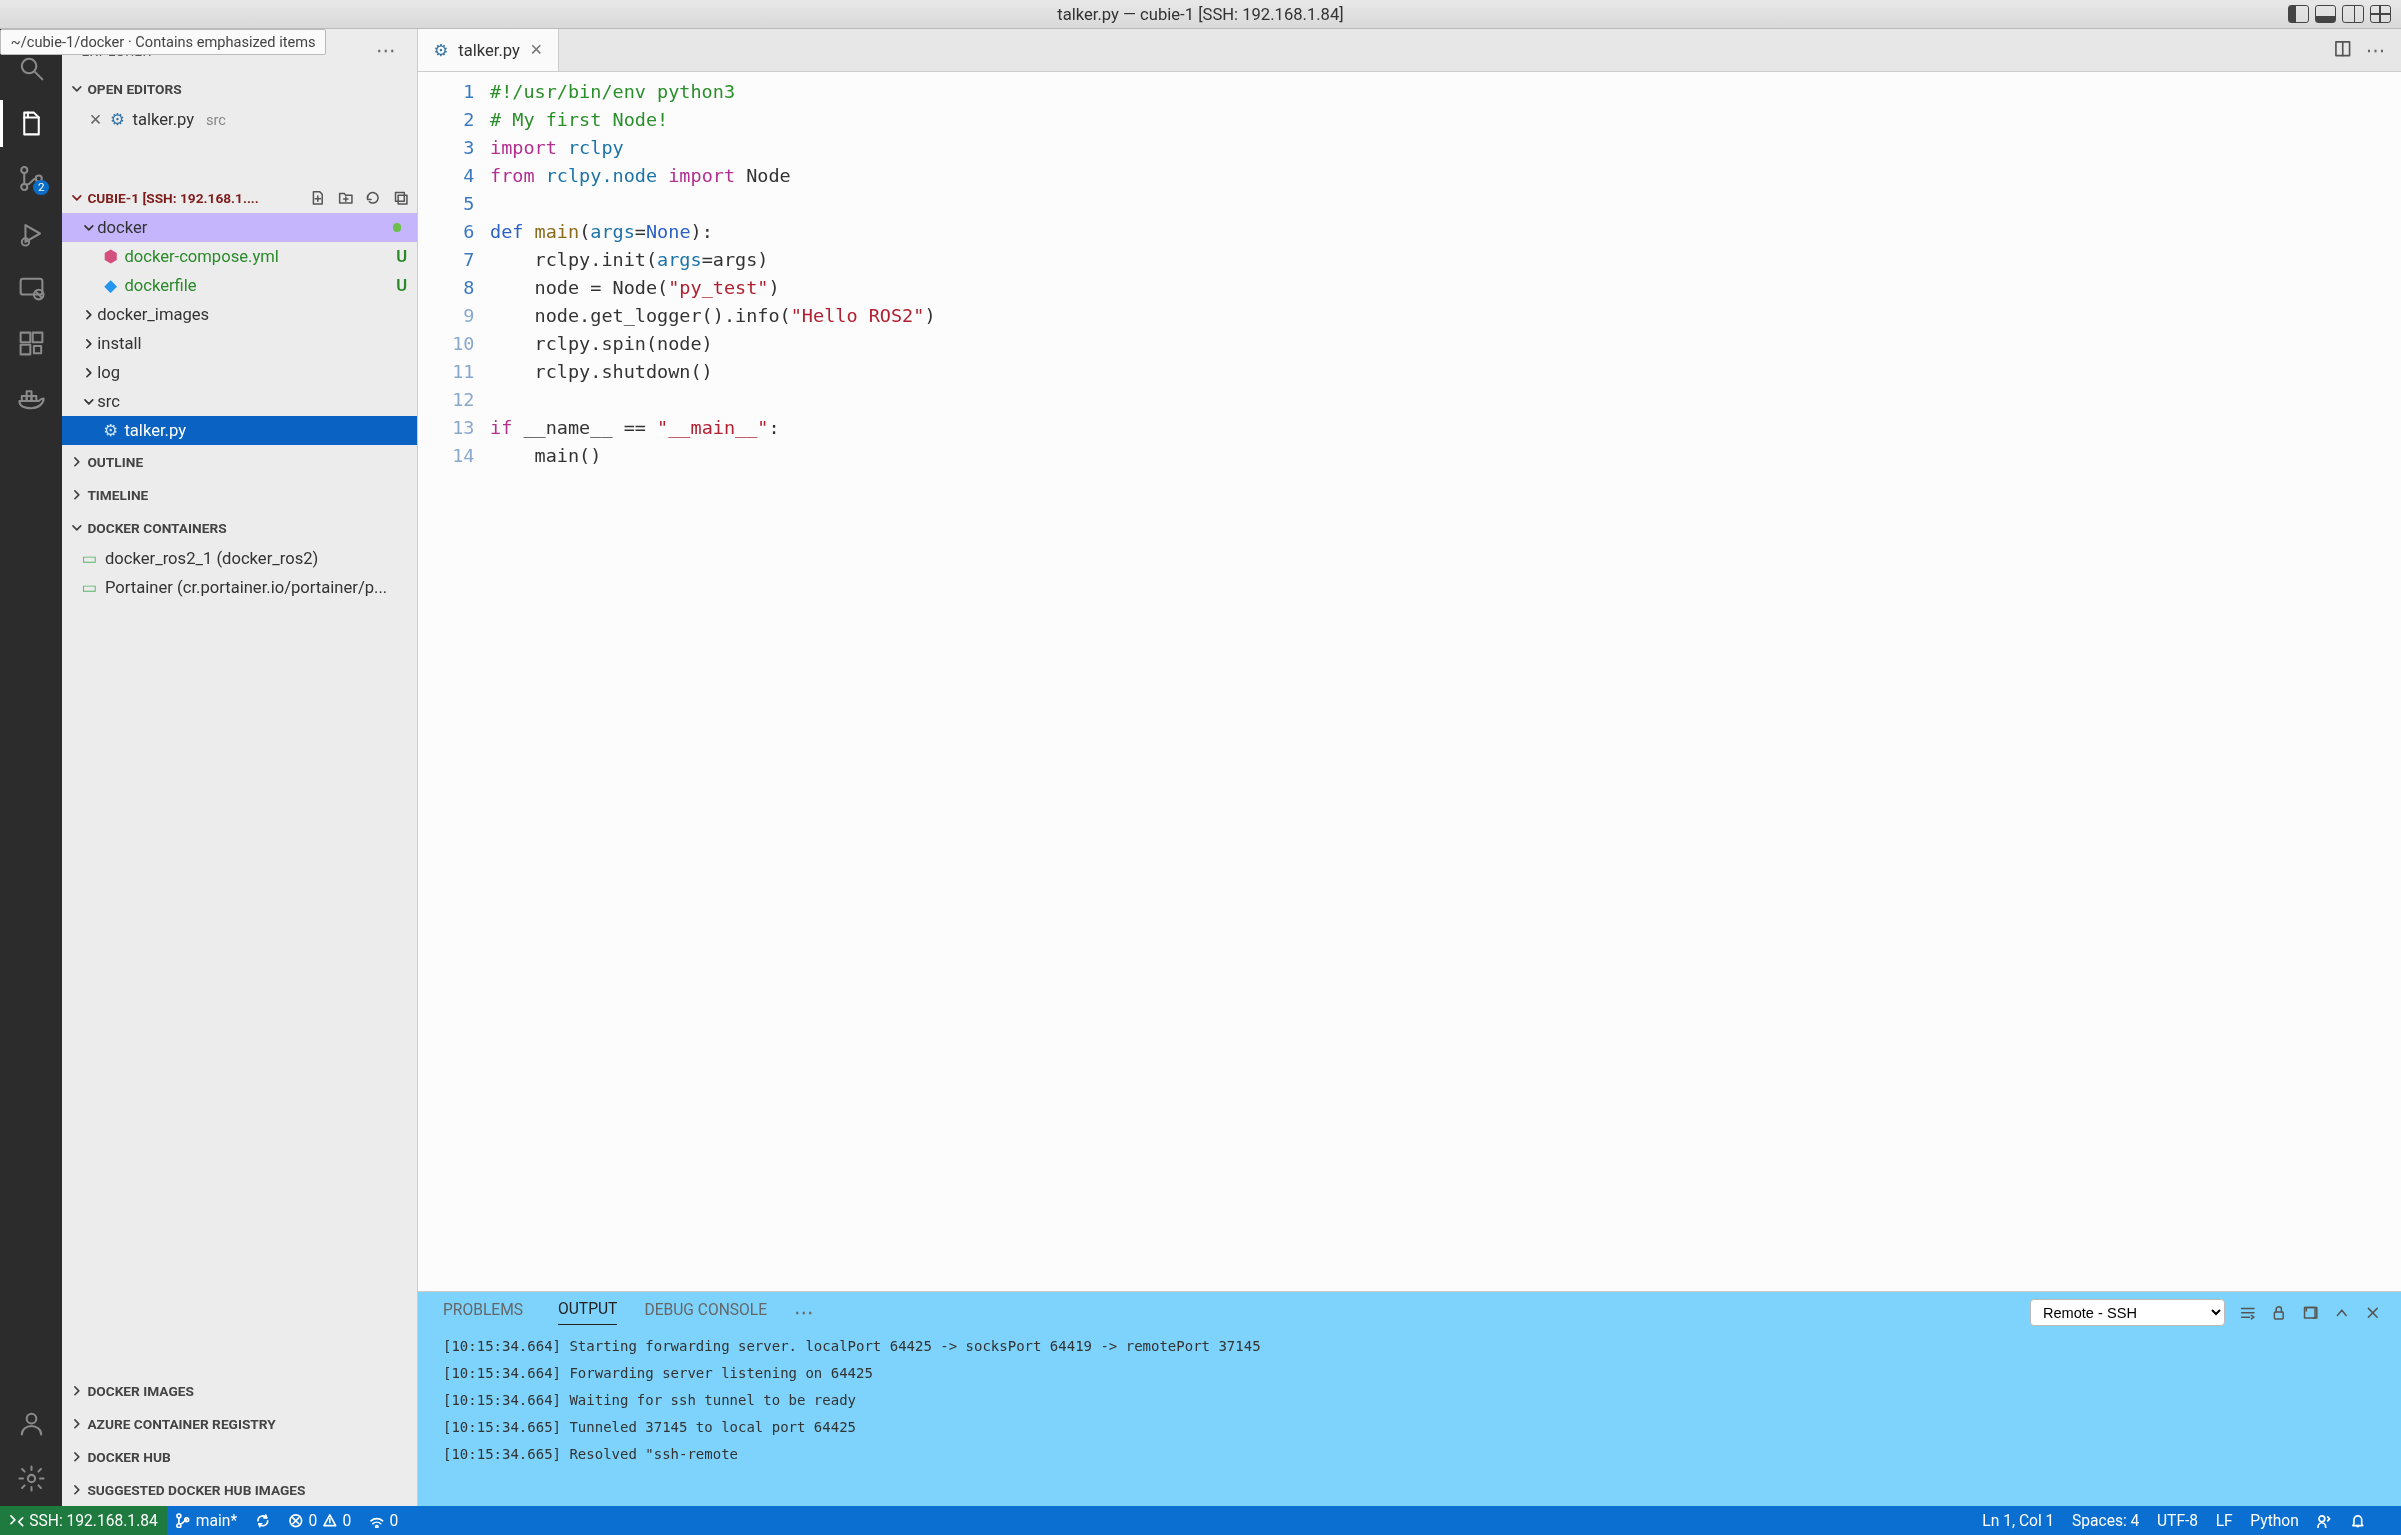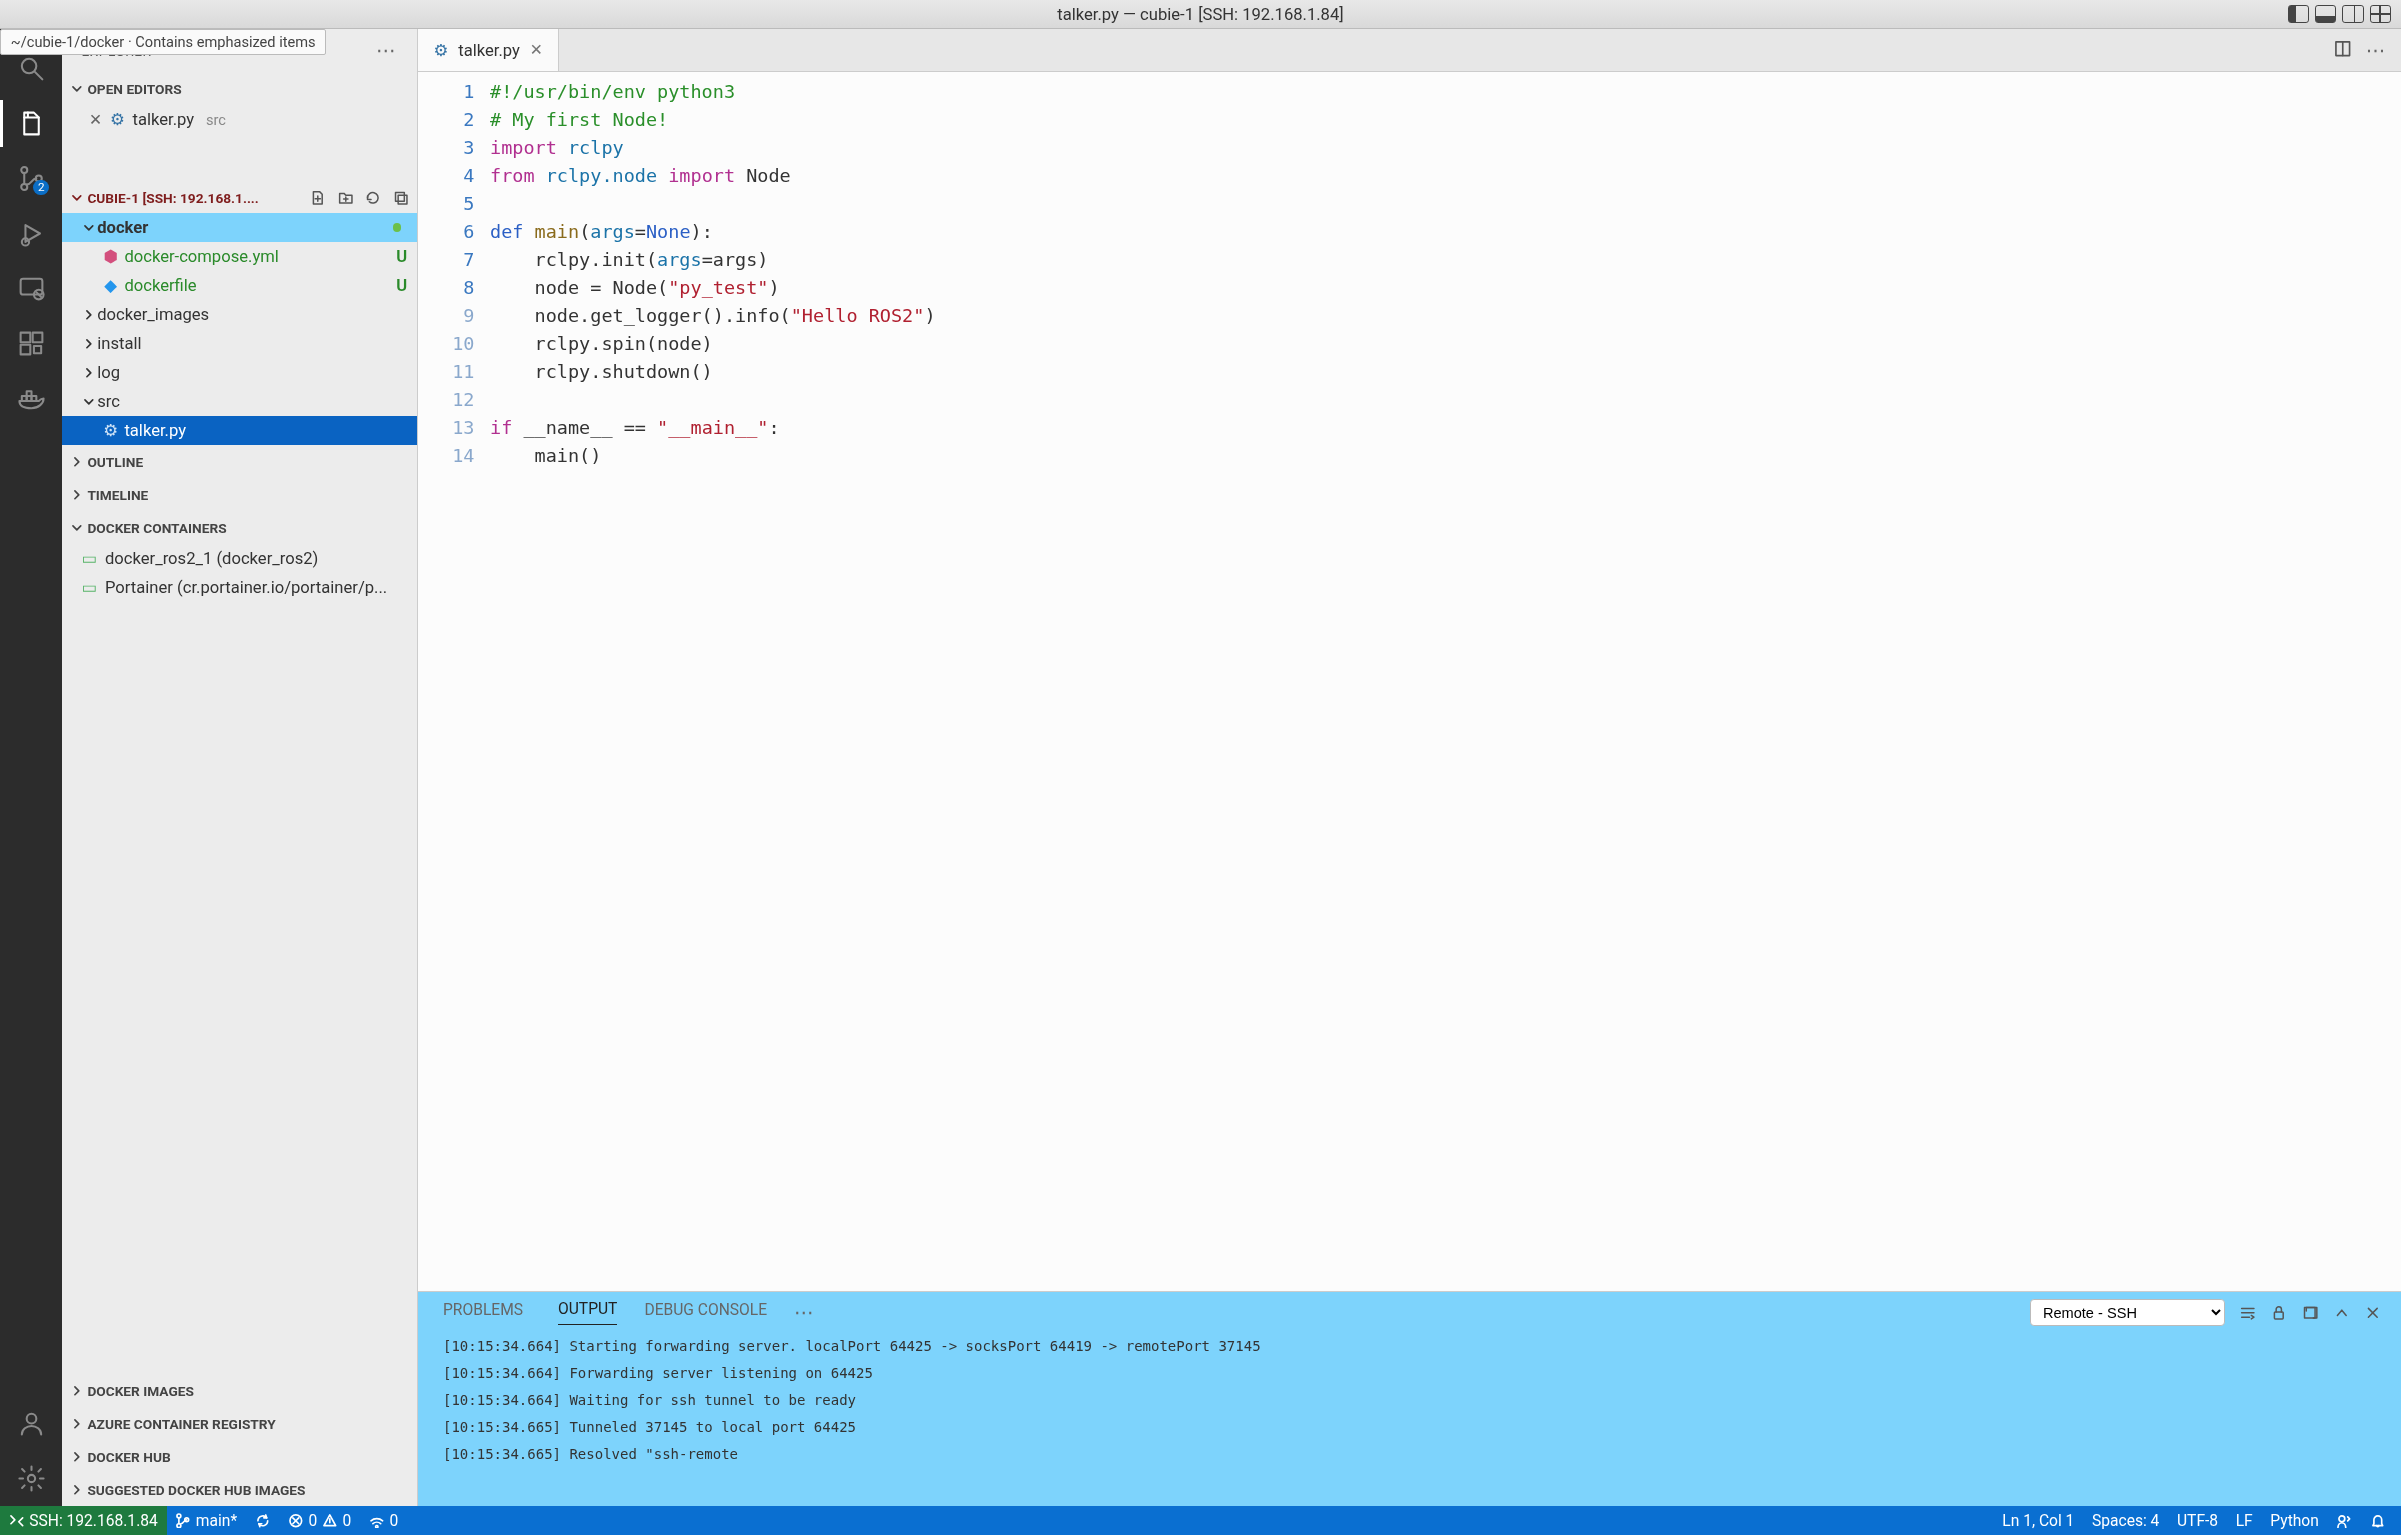--- a/index.html
+++ b/index.html
@@ -64,21 +64,21 @@
   .tok-comment{color:#2a8f2a;} .tok-kw{color:#2b5fc5;} .tok-mag{color:#b13090;} .tok-func{color:#8a6b1c;} .tok-str{color:#b02030;} .tok-id{color:#1b73a8;}
   .panel { height:215px; border-top:1px solid #ccc; display:flex; flex-direction:column; background:#7dd3fc;}
   .panel-tabs{height:41px;display:flex;align-items:center;padding:0 25px;gap:27px;font-size:15.6px;color:#666;position:relative;}
   .panel-tabs .pt{cursor:pointer;padding-bottom:5.9px;}
   .panel-tabs .pt.active{color:#222;border-bottom:1.5px solid #222;margin-left:8px;}
   .panel-tabs .right-ctrls{position:absolute;right:19.5px;display:flex;align-items:center;gap:13.7px;}
   .panel-tabs select{height:27px;font-size:14.6px;padding:0 7.8px;border:1px solid #bbb;border-radius:3.9px;background:#fff;min-width:195px;}
   .panel-tabs .icn{color:#555;cursor:pointer;display:inline-flex;}
   .panel-tabs .icn svg{width:17.6px;height:17.6px;}
   .panel-body{flex:1;overflow:auto;font-family:"SF Mono","Menlo",monospace;font-size:14px;line-height:27px;padding:0 25px;color:#333;white-space:pre-wrap;}
-  .statusbar { height:29px; background:#0a6fd1; color:#fff; display:flex; align-items:center; font-size:15.6px; padding:0 7px 0 0; }
+  .statusbar { height:29px; background:#0a6fd1; color:#fff; display:flex; align-items:center; font-size:15.6px; padding:0 27px 0 0; }
   .statusbar .remote{background:#1e7a3e;height:100%;display:flex;align-items:center;padding:0 13.7px;gap:5.9px;}
   .statusbar .sb-item{display:flex;align-items:center;gap:4.9px;padding:0 8.8px;cursor:pointer;white-space:nowrap;}
   .statusbar .sp{flex:1;}
   .statusbar svg{width:15.6px;height:15.6px;}
   .py-icon{color:#3573a5;}
   
   .stroke{stroke:currentColor;fill:none;stroke-width:1.7;stroke-linecap:round;stroke-linejoin:round;}
 </style>
 </head>
 <body>
@@ -216,21 +216,21 @@
           <span>
               <svg viewBox="0 0 20 20" class="stroke">
                 <rect x="4" y="4" width="10" height="10"></rect>
                 <rect x="7" y="7" width="10" height="10"></rect>
               </svg>
             </span>
         </span>
       </div>
 
       <div class="tree">
-        <div class="tree-row depth0 dot-green" style="background:#7dd3fc;font-weight:bold;">
+        <div class="tree-row depth0 dot-green" style="background:#c4b5fd;">
           <span class="chev">
               <svg viewBox="0 0 12 12" class="stroke">
                 <polyline points="2,4 6,8 10,4"></polyline>
               </svg>
             </span>
           <span>docker</span>
         </div>
         <div class="tree-row depth1 git-added">
           <span class="icon" style="color:#d34f7d;">⬢</span>
           <span>docker-compose.yml</span>

